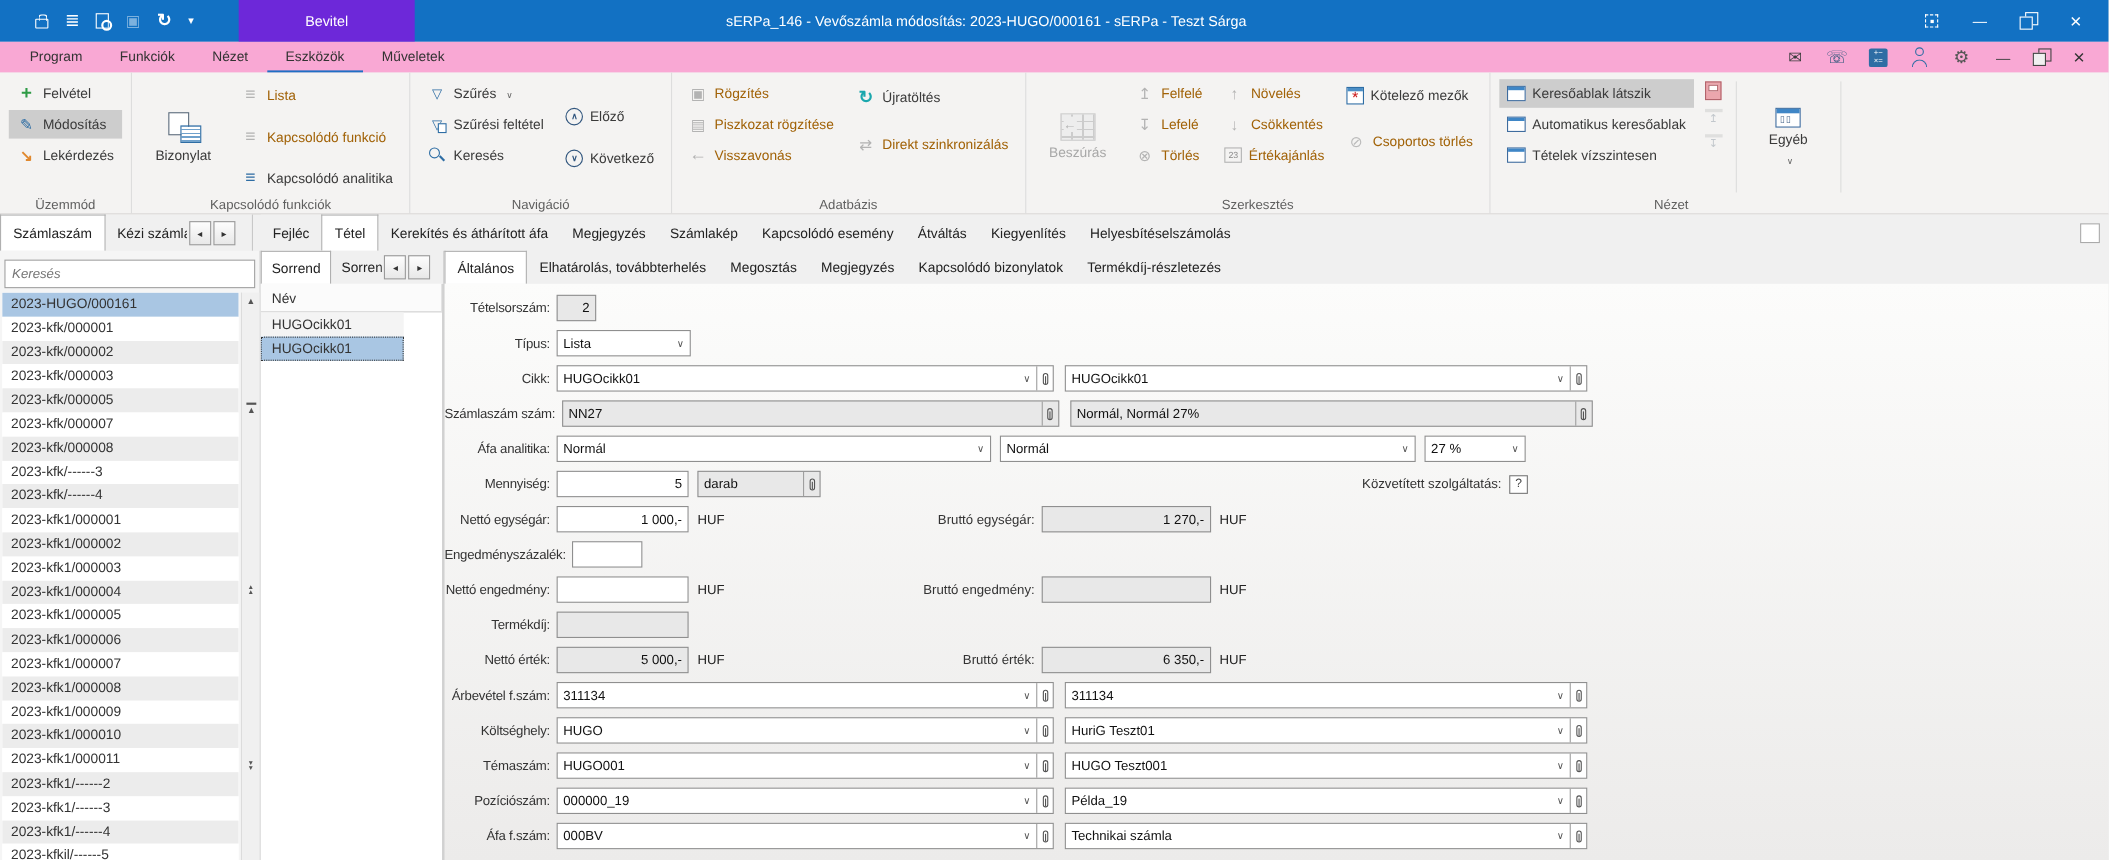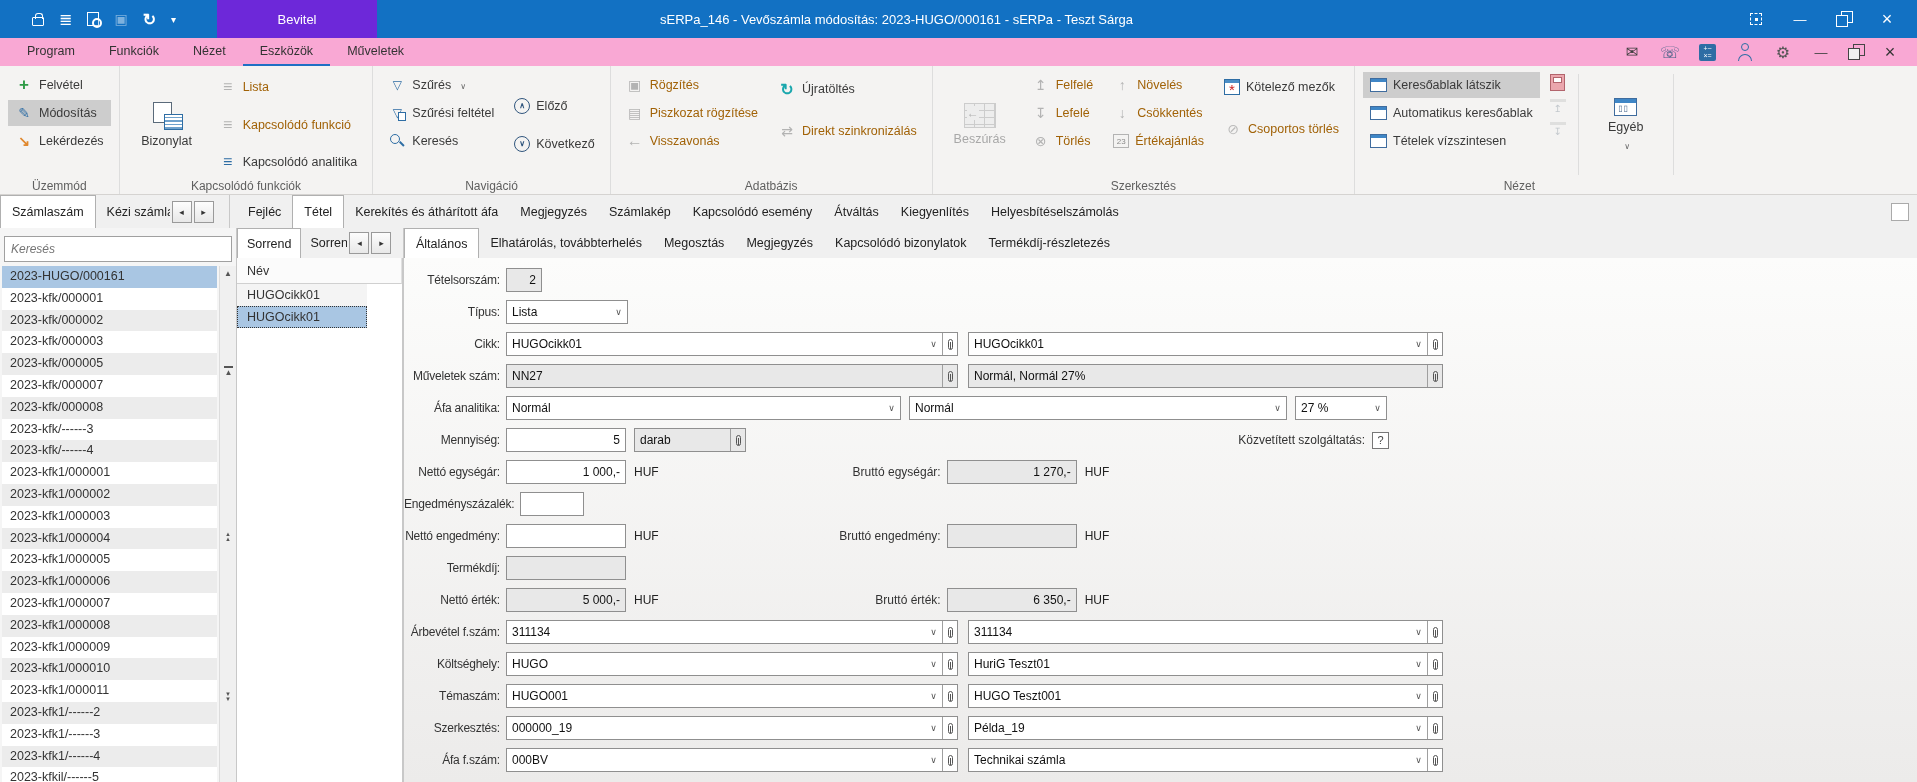--- a/index.html
+++ b/index.html
@@ -173,21 +173,21 @@
   .chev { width:17px; display:inline-flex; align-items:center; justify-content:center; flex:none; }
   .chev::before { content:"∨"; font-size:9px; color:#555; }
   .clipbox { width:15px; height:100%; display:inline-flex; align-items:center; justify-content:center; border-left:1px solid #9f9f9f; flex:none; }
   .clip { width:5px; height:11px; border:1px solid #555; border-radius:3px; position:relative; }
   .clip::after { content:""; position:absolute; left:1px; top:2px; height:7px; border-left:1px solid #555; }
   .cur { margin-left:8px; color:#222; }
   .gap10 { width:10px; flex:none; }
   .gap8 { width:8px; flex:none; }
   .kozv { margin-left:auto; margin-right:528px; display:flex; align-items:center; gap:7px; }
   .qbox { width:17px; height:17px; border:1px solid #777; background:#fff; display:flex; align-items:center; justify-content:center; font-size:11px; color:#444; flex:none; }
-  .w36{width:36px} .w64{width:64px} .w92{width:92px} .w112{width:112px} .w120{width:120px} .w122{width:122px} .w130{width:130px} .w378{width:378px} .w395{width:395px} .w452{width:452px} .w475{width:475px}
+  .w36{width:36px} .w64{width:64px} .w92{width:92px} .w112{width:112px} .w120{width:120px} .w122{width:122px} .w130{width:154px} .w378{width:378px} .w395{width:395px} .w452{width:452px} .w475{width:475px}
 </style>
 </head>
 <body>
 
 <div class="titlebar">
   <div class="qat">
     <span class="lockic"></span>
     <span class="hieric"></span>
     <span class="docmag"></span>
     <span class="saveq"></span>
@@ -528,21 +528,21 @@
     <div class="combo w475">
         <span class="val">HUGOcikk01</span>
         <span class="chev"></span>
         <span class="clipbox">
           <span class="clip"></span>
         </span>
       </div>
   </div>
 
   <div class="frow">
-    <span class="flabel">Műveletek szám:</span>
+    <span class="flabel">Számlaszám szám:</span>
     <div class="combo ro w452">
         <span class="val">NN27</span>
         <span class="clipbox">
           <span class="clip"></span>
         </span>
       </div>
     <span class="gap10"></span>
     <div class="combo ro w475">
         <span class="val">Normál, Normál 27%</span>
         <span class="clipbox">
@@ -673,21 +673,21 @@
     <div class="combo w475">
         <span class="val">HUGO Teszt001</span>
         <span class="chev"></span>
         <span class="clipbox">
           <span class="clip"></span>
         </span>
       </div>
   </div>
 
   <div class="frow">
-    <span class="flabel">Szerkesztés:</span>
+    <span class="flabel">Pozíciószám:</span>
     <div class="combo w452">
         <span class="val">000000_19</span>
         <span class="chev"></span>
         <span class="clipbox">
           <span class="clip"></span>
         </span>
       </div>
     <span class="gap10"></span>
     <div class="combo w475">
         <span class="val">Példa_19</span>

